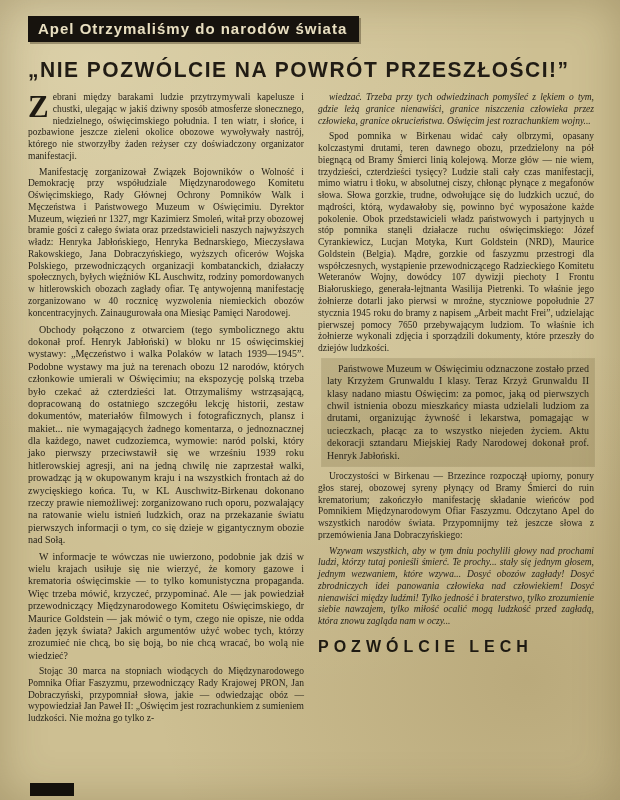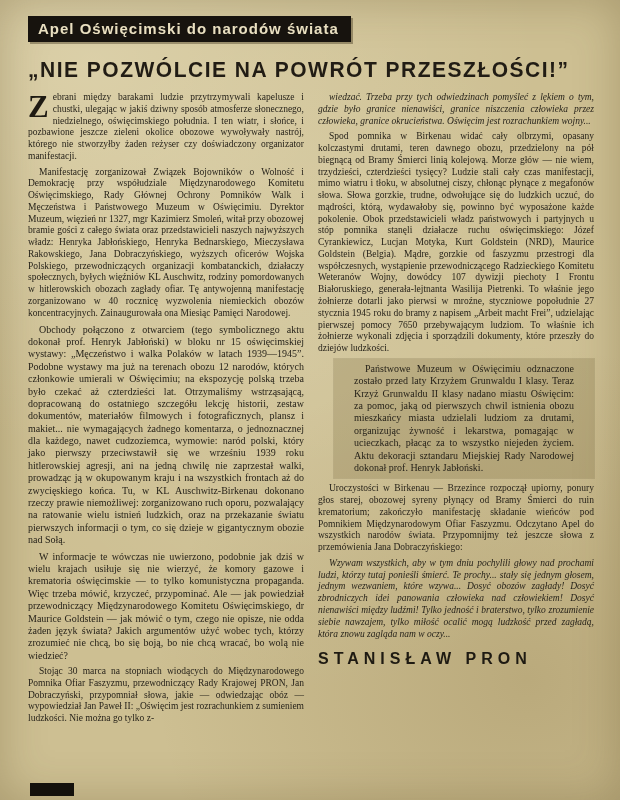--- a/index.html
+++ b/index.html
@@ -57,22 +57,22 @@
     line-height: 1.24;
     text-align: justify;
     text-indent: 11px;
     margin: 0 0 4px 0;
     color: #27231a;
   }
   .para.small { font-size: 10px; }
   .para.italic { font-style: italic; }
   .para.shaded {
     background: rgba(95,78,34,0.20);
-    padding: 4px 20px;
-    margin: 3px 0 5px 16px;
+    padding: 4px 5px;
+    margin: 3px 0 5px 4px;
     box-shadow: 0 0 0 1px rgba(70,55,20,0.15);
   }
   .dropcap {
     float: left;
     font-family: "Liberation Serif", "DejaVu Serif", serif;
     font-weight: bold;
     font-size: 31px;
     line-height: 0.82;
     padding: 2px 4px 0 0;
     color: #1e1a12;
@@ -95,41 +95,41 @@
     height: 13px;
     background: #14110c;
   }
 </style>
 </head>
 <body>
 
 <div class="page">
 
   <div class="kicker-bar">
-    <span>Apel Oświęcimski do narodów świata</span>
+    <span>Apel Otrzymaliśmy do narodów świata</span>
   </div>
 
   <h1 class="headline">„NIE POZWÓLCIE NA POWRÓT PRZESZŁOŚCI!”</h1>
 
   <div class="columns">
 
     <div class="col">
       <p class="para has-dropcap"><span class="dropcap">Z</span><span>ebrani między barakami ludzie przytrzymywali kapelusze i chustki, ulegając w jakiś dziwny sposób atmosferze słonecznego, niedzielnego, oświęcimskiego południa. I ten wiatr, i słońce, i pozbawione jeszcze zieleni okolice obozowe wywoływały nastrój, którego nie stworzyłby żaden reżyser czy doświadczony organizator manifestacji.</span></p>
       <p class="para">Manifestację zorganizował Związek Bojowników o Wolność i Demokrację przy współudziale Międzynarodowego Komitetu Oświęcimskiego, Rady Głównej Ochrony Pomników Walk i Męczeństwa i Państwowego Muzeum w Oświęcimiu. Dyrektor Muzeum, więzień nr 1327, mgr Kazimierz Smoleń, witał przy obozowej bramie gości z całego świata oraz przedstawicieli naszych najwyższych władz: Henryka Jabłońskiego, Henryka Bednarskiego, Mieczysława Rakowskiego, Jana Dobraczyńskiego, wyższych oficerów Wojska Polskiego, przewodniczących organizacji kombatanckich, działaczy społecznych, byłych więźniów KL Auschwitz, rodziny pomordowanych w hitlerowskich obozach zagłady ofiar. Tę antywojenną manifestację zorganizowano w 40 rocznicę wyzwolenia niemieckich obozów koncentracyjnych. Zainaugurowała ona Miesiąc Pamięci Narodowej.</p>
       <p class="para small">Obchody połączono z otwarciem (tego symbolicznego aktu dokonał prof. Henryk Jabłoński) w bloku nr 15 oświęcimskiej wystawy: „Męczeństwo i walka Polaków w latach 1939—1945”. Podobne wystawy ma już na terenach obozu 12 narodów, których członkowie umierali w Oświęcimiu; na ekspozycję polską trzeba było czekać aż czterdzieści lat. Otrzymaliśmy wstrząsającą, dopracowaną do ostatniego szczegółu lekcję historii, zestaw dokumentów, materiałów filmowych i fotograficznych, plansz i makiet... nie wymagających żadnego komentarza, o jednoznacznej dla każdego, nawet cudzoziemca, wymowie: naród polski, który jako pierwszy przeciwstawił się we wrześniu 1939 roku hitlerowskiej agresji, ani na jedną chwilę nie zaprzestał walki, prowadząc ją w okupowanym kraju i na wszystkich frontach aż do zwycięskiego końca. Tu, w KL Auschwitz-Birkenau dokonano rzeczy prawie niemożliwej: zorganizowano ruch oporu, pozwalający na ratowanie wielu istnień ludzkich, oraz na przekazanie światu pierwszych informacji o tym, co się dzieje w gigantycznym obozie nad Sołą.</p>
       <p class="para small">W informacje te wówczas nie uwierzono, podobnie jak dziś w wielu krajach usiłuje się nie wierzyć, że komory gazowe i krematoria oświęcimskie — to tylko komunistyczna propaganda. Więc trzeba mówić, krzyczeć, przypominać. Ale — jak powiedział przewodniczący Międzynarodowego Komitetu Oświęcimskiego, dr Maurice Goldstein — jak mówić o tym, czego nie opisze, nie odda żaden język świata? Jakich argumentów użyć wobec tych, którzy zrozumieć nie chcą, bo się boją, bo nie chcą wracać, bo wolą nie wiedzieć?</p>
       <p class="para">Stojąc 30 marca na stopniach wiodących do Międzynarodowego Pomnika Ofiar Faszyzmu, przewodniczący Rady Krajowej PRON, Jan Dobraczyński, przypomniał słowa, jakie — odwiedzając obóz — wypowiedział Jan Paweł II: „Oświęcim jest rozrachunkiem z sumieniem ludzkości. Nie można go tylko z-</p>
     </div>
 
     <div class="col">
-      <p class="para italic">wiedzać. Trzeba przy tych odwiedzinach pomyśleć z lękiem o tym, gdzie było granice nienawiści, granice niszczenia człowieka przez człowieka, granice okrucieństwa. Oświęcim jest rozrachunkiem wojny...</p>
+      <p class="para italic">wiedzać. Trzeba przy tych odwiedzinach pomyśleć z lękiem o tym, gdzie leżą granice nienawiści, granice niszczenia człowieka przez człowieka, granice okrucieństwa. Oświęcim jest rozrachunkiem wojny...</p>
       <p class="para">Spod pomnika w Birkenau widać cały olbrzymi, opasany kolczastymi drutami, teren dawnego obozu, przedzielony na pół biegnącą od Bramy Śmierci linią kolejową. Morze głów — nie wiem, trzydzieści, czterdzieści tysięcy? Ludzie stali cały czas manifestacji, mimo wiatru i tłoku, w absolutnej ciszy, chłonąc płynące z megafonów słowa. Słowa gorzkie, trudne, odwołujące się do ludzkich uczuć, do mądrości, którą, wydawałoby się, powinno być wyposażone każde pokolenie. Obok przedstawicieli władz państwowych i partyjnych u stóp pomnika stanęli działacze ruchu oświęcimskiego: Józef Cyrankiewicz, Lucjan Motyka, Kurt Goldstein (NRD), Maurice Goldstein (Belgia). Mądre, gorzkie od faszyzmu przestrogi dla współczesnych, wystąpienie przewodniczącego Radzieckiego Komitetu Weteranów Wojny, dowódcy 107 dywizji piechoty I Frontu Białoruskiego, generała-lejtnanta Wasilija Pietrenki. To właśnie jego żołnierze dotarli jako pierwsi w mroźne, styczniowe popołudnie 27 stycznia 1945 roku do bramy z napisem „Arbeit macht Frei”, udzielając pierwszej pomocy 7650 przebywającym ludziom. To właśnie ich żołnierze wykonali zdjęcia i sporządzili dokumenty, które przeszły do dziejów ludzkości.</p>
       <p class="para small shaded">Państwowe Muzeum w Oświęcimiu odznaczone zostało przed laty Krzyżem Grunwaldu I klasy. Teraz Krzyż Grunwaldu II klasy nadano miastu Oświęcim: za pomoc, jaką od pierwszych chwil istnienia obozu mieszkańcy miasta udzielali ludziom za drutami, organizując żywność i lekarstwa, pomagając w ucieczkach, płacąc za to wszystko niejeden życiem. Aktu dekoracji sztandaru Miejskiej Rady Narodowej dokonał prof. Henryk Jabłoński.</p>
       <p class="para">Uroczystości w Birkenau — Brzezince rozpoczął upiorny, ponury głos starej, obozowej syreny płynący od Bramy Śmierci do ruin krematorium; zakończyło manifestację składanie wieńców pod Pomnikiem Międzynarodowym Ofiar Faszyzmu. Odczytano Apel do wszystkich narodów świata. Przypomnijmy też jeszcze słowa z przemówienia Jana Dobraczyńskiego:</p>
       <p class="para italic">Wzywam wszystkich, aby w tym dniu pochylili głowy nad prochami ludzi, którzy tutaj ponieśli śmierć. Te prochy... stały się jednym głosem, jednym wezwaniem, które wzywa... Dosyć obozów zagłady! Dosyć zbrodniczych idei panowania człowieka nad człowiekiem! Dosyć nienawiści między ludźmi! Tylko jedność i braterstwo, tylko zrozumienie siebie nawzajem, tylko miłość ocalić mogą ludzkość przed zagładą, która znowu zagląda nam w oczy...</p>
-      <div class="byline">STANISŁAW PRON</div>
+      <div class="byline">POZWÓLCIE LECH</div>
     </div>
 
   </div>
 
   <div class="footer-stamp"></div>
 
 </div>
 
 </body></html>

